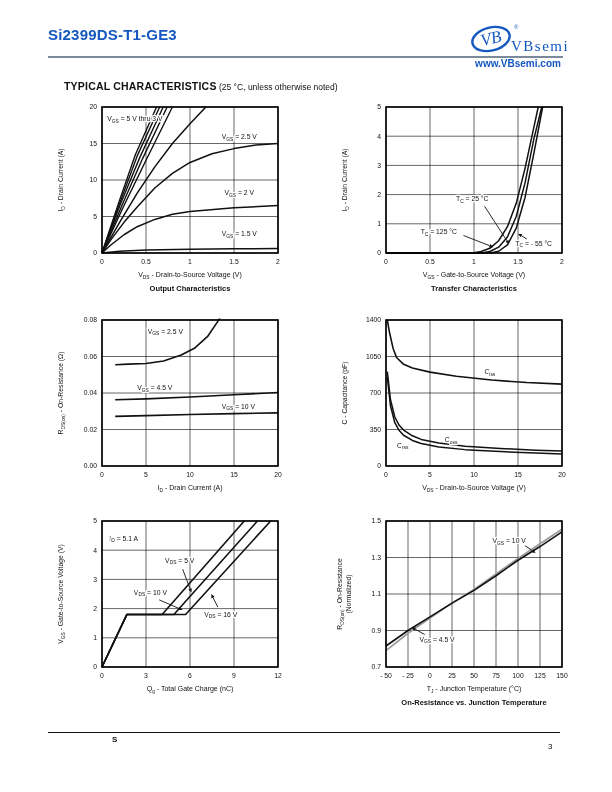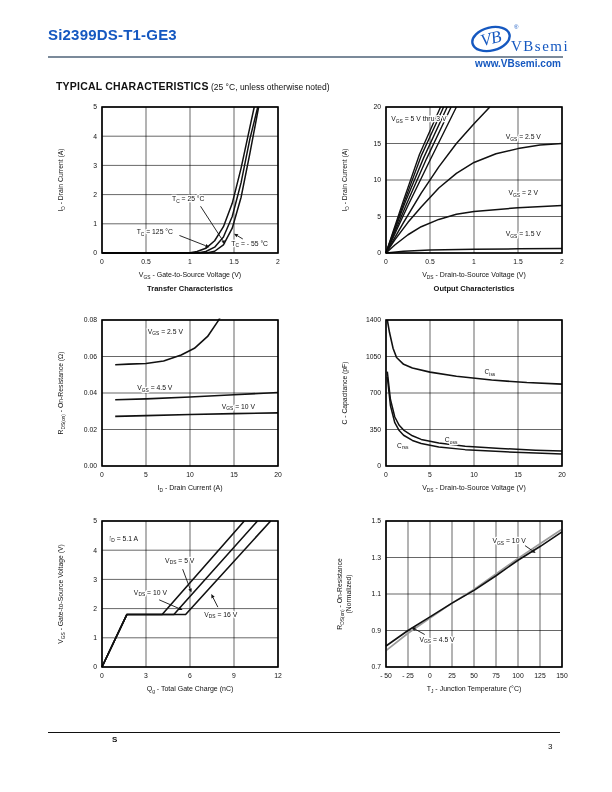--- a/index.html
+++ b/index.html
@@ -7,21 +7,21 @@
         font-family:"Liberation Sans",sans-serif;color:#111;overflow:hidden;}
   .doc-title{position:absolute;left:48px;top:26px;font-size:15px;font-weight:bold;
              color:#1558c0;letter-spacing:0.2px;text-align:center;}
   .header-rule{position:absolute;left:48px;top:56px;width:515px;height:2px;background:#7b8a9a;}
   .logo-mark{position:absolute;left:468px;top:22px;}
   .brand-name{position:absolute;left:511px;top:38px;font-family:Liberation Serif, serif;
               font-size:15px;color:#1558c0;letter-spacing:1.5px;}
   .brand-reg{position:absolute;left:514px;top:24px;font-size:6px;color:#1558c0;}
   .brand-url{position:absolute;left:468px;top:58px;width:100px;text-align:center;
              font-size:10px;font-weight:bold;color:#1558c0;}
-  .section-heading{position:absolute;left:56px;top:80px;font-size:8.5px;}
+  .section-heading{position:absolute;left:64px;top:80px;font-size:8.5px;}
   .sh-bold{font-size:10.5px;font-weight:bold;letter-spacing:0.2px;}
   .charts-grid{position:absolute;left:50px;top:102px;display:grid;
                grid-template-columns:250px 250px;column-gap:34px;row-gap:22px;}
   .chart svg{display:block;}
   .chart .xlabel{width:250px;transform:translateX(15px);text-align:center;font-size:7px;
                  white-space:nowrap;margin-top:1px;}
   .chart .ctitle{width:250px;transform:translateX(15px);text-align:center;font-size:7.5px;
                  font-weight:bold;white-space:nowrap;margin-top:4px;}
   sub{font-size:70%;}
   .footer-rule{position:absolute;left:48px;top:732px;width:512px;height:1.4px;background:#111;}
@@ -45,20 +45,64 @@
   <span class="brand-name">VBsemi</span>
   <div class="header-rule"></div>
   <div class="brand-url">www.VBsemi.com</div>
 
   <div class="section-heading">
     <span class="sh-bold">TYPICAL CHARACTERISTICS</span>
     <span class="sh-note">(25 °C, unless otherwise noted)</span>
   </div>
 
   <div class="charts-grid">
+    <div class="chart">
+      <svg id="chart0" width="250" height="168">
+          <clipPath id="clip0">
+            <rect x="51" y="3.5" width="178" height="149"></rect>
+          </clipPath>
+          <line x1="52" y1="5" x2="52" y2="151" stroke="#000" stroke-width="0.6"></line>
+          <line x1="96" y1="5" x2="96" y2="151" stroke="#000" stroke-width="0.6"></line>
+          <line x1="140" y1="5" x2="140" y2="151" stroke="#000" stroke-width="0.6"></line>
+          <line x1="184" y1="5" x2="184" y2="151" stroke="#000" stroke-width="0.6"></line>
+          <line x1="228" y1="5" x2="228" y2="151" stroke="#000" stroke-width="0.6"></line>
+          <line x1="52" y1="151" x2="228" y2="151" stroke="#000" stroke-width="0.6"></line>
+          <line x1="52" y1="114.5" x2="228" y2="114.5" stroke="#000" stroke-width="0.6"></line>
+          <line x1="52" y1="78" x2="228" y2="78" stroke="#000" stroke-width="0.6"></line>
+          <line x1="52" y1="41.5" x2="228" y2="41.5" stroke="#000" stroke-width="0.6"></line>
+          <line x1="52" y1="5" x2="228" y2="5" stroke="#000" stroke-width="0.6"></line>
+          <polyline points="52,151 68.72,100.63 85.44,52.44999999999999 106.56,5" fill="none" stroke="#111111" stroke-width="1.4" stroke-linejoin="round" clip-path="url(#clip0)"></polyline>
+          <polyline points="52,151 69.6,101.36000000000001 87.2,53.91 109.64,5" fill="none" stroke="#111111" stroke-width="1.4" stroke-linejoin="round" clip-path="url(#clip0)"></polyline>
+          <polyline points="52,151 70.48,102.09 89.84,55.36999999999999 113.16,5" fill="none" stroke="#111111" stroke-width="1.4" stroke-linejoin="round" clip-path="url(#clip0)"></polyline>
+          <polyline points="52,151 72.24000000000001,102.82000000000001 92.48,56.83 117.12,5" fill="none" stroke="#111111" stroke-width="1.4" stroke-linejoin="round" clip-path="url(#clip0)"></polyline>
+          <polyline points="52,151 74,103.55 96,58.28999999999999 122.4,5" fill="none" stroke="#111111" stroke-width="1.4" stroke-linejoin="round" clip-path="url(#clip0)"></polyline>
+          <polyline points="52,151 69.6,120.34 87.2,91.14 104.8,64.85999999999999 122.4,41.5 140,21.789999999999992 155.83999999999997,5" fill="none" stroke="#111111" stroke-width="1.5" stroke-linejoin="round" clip-path="url(#clip0)"></polyline>
+          <polyline points="52,151 60.8,137.86 74,120.34 87.2,105.00999999999999 104.8,86.03 122.4,71.42999999999999 140,60.480000000000004 162,51.72000000000001 184,46.609999999999985 206,42.96000000000001 228,41.5" fill="none" stroke="#111111" stroke-width="1.5" stroke-linejoin="round" clip-path="url(#clip0)"></polyline>
+          <polyline points="52,151 60.8,142.97 74,132.75 87.2,124.72 104.8,117.42 122.4,112.31 140,109.38999999999999 184,105.74000000000001 228,103.55" fill="none" stroke="#111111" stroke-width="1.5" stroke-linejoin="round" clip-path="url(#clip0)"></polyline>
+          <polyline points="52,151 69.6,149.175 96,147.934 140,147.204 184,146.839 228,146.474" fill="none" stroke="#111111" stroke-width="1.5" stroke-linejoin="round" clip-path="url(#clip0)"></polyline>
+          <rect x="52" y="5" width="176" height="146" fill="none" stroke="#000" stroke-width="1.6"></rect>
+          <text x="52" y="162" text-anchor="middle" font-size="6.8" fill="#111">0</text>
+          <text x="96" y="162" text-anchor="middle" font-size="6.8" fill="#111">0.5</text>
+          <text x="140" y="162" text-anchor="middle" font-size="6.8" fill="#111">1</text>
+          <text x="184" y="162" text-anchor="middle" font-size="6.8" fill="#111">1.5</text>
+          <text x="228" y="162" text-anchor="middle" font-size="6.8" fill="#111">2</text>
+          <text x="47" y="153.3" text-anchor="end" font-size="6.8" fill="#111">0</text>
+          <text x="47" y="116.8" text-anchor="end" font-size="6.8" fill="#111">5</text>
+          <text x="47" y="80.3" text-anchor="end" font-size="6.8" fill="#111">10</text>
+          <text x="47" y="43.8" text-anchor="end" font-size="6.8" fill="#111">15</text>
+          <text x="47" y="7.3" text-anchor="end" font-size="6.8" fill="#111">20</text>
+          <text transform="translate(13,78) rotate(-90)" text-anchor="middle" font-size="6.8" fill="#111"><tspan>I</tspan><tspan font-size="4.896" dy="1.6">D</tspan><tspan font-size="6.8" dy="-1.6"> - Drain Current (A)</tspan></text>
+          <text x="57.28" y="18.980000000000008" text-anchor="start" font-size="6.8" fill="#111" stroke="#ffffff" stroke-width="2.6" paint-order="stroke" stroke-linejoin="round"><tspan>V</tspan><tspan font-size="4.896" dy="1.6">GS</tspan><tspan font-size="6.8" dy="-1.6"> = 5 V thru 3 V</tspan></text>
+          <text x="189.28" y="37.22999999999999" text-anchor="middle" font-size="6.8" fill="#111" stroke="#ffffff" stroke-width="2.6" paint-order="stroke" stroke-linejoin="round"><tspan>V</tspan><tspan font-size="4.896" dy="1.6">GS</tspan><tspan font-size="6.8" dy="-1.6"> = 2.5 V</tspan></text>
+          <text x="189.28" y="93.44" text-anchor="middle" font-size="6.8" fill="#111" stroke="#ffffff" stroke-width="2.6" paint-order="stroke" stroke-linejoin="round"><tspan>V</tspan><tspan font-size="4.896" dy="1.6">GS</tspan><tspan font-size="6.8" dy="-1.6"> = 2 V</tspan></text>
+          <text x="189.28" y="134.32000000000002" text-anchor="middle" font-size="6.8" fill="#111" stroke="#ffffff" stroke-width="2.6" paint-order="stroke" stroke-linejoin="round"><tspan>V</tspan><tspan font-size="4.896" dy="1.6">GS</tspan><tspan font-size="6.8" dy="-1.6"> = 1.5 V</tspan></text>
+        </svg>
+      <div class="xlabel">V<sub>DS</sub> - Drain-to-Source Voltage (V)</div>
+      <div class="ctitle">Output Characteristics</div>
+    </div>
     <div class="chart">
       <svg id="chart1" width="250" height="168">
           <clipPath id="clip1">
             <rect x="51" y="3.5" width="178" height="149"></rect>
           </clipPath>
           <line x1="52" y1="5" x2="52" y2="151" stroke="#000" stroke-width="0.6"></line>
           <line x1="96" y1="5" x2="96" y2="151" stroke="#000" stroke-width="0.6"></line>
           <line x1="140" y1="5" x2="140" y2="151" stroke="#000" stroke-width="0.6"></line>
           <line x1="184" y1="5" x2="184" y2="151" stroke="#000" stroke-width="0.6"></line>
           <line x1="228" y1="5" x2="228" y2="151" stroke="#000" stroke-width="0.6"></line>
@@ -89,64 +133,20 @@
           <text x="138.24" y="99.28" text-anchor="middle" font-size="6.8" fill="#111" stroke="#ffffff" stroke-width="2.6" paint-order="stroke" stroke-linejoin="round"><tspan>T</tspan><tspan font-size="4.896" dy="1.6">C</tspan><tspan font-size="6.8" dy="-1.6"> = 25 °C</tspan></text>
           <line x1="129.44" y1="133.48" x2="155.6338541378851" y2="143.7054082998161" stroke="#111" stroke-width="0.9"></line>
           <polygon points="159.36,145.16 154.97928787280233,145.38217393776782 156.28842040296786,142.02864266186438" fill="#111"></polygon>
           <text x="104.8" y="132.276" text-anchor="middle" font-size="6.8" fill="#111" stroke="#ffffff" stroke-width="2.6" paint-order="stroke" stroke-linejoin="round"><tspan>T</tspan><tspan font-size="4.896" dy="1.6">C</tspan><tspan font-size="6.8" dy="-1.6"> = 125 °C</tspan></text>
           <line x1="192.8" y1="136.984" x2="187.4340967241293" y2="133.77909231613904" stroke="#111" stroke-width="0.9"></line>
           <polygon points="184,131.728 188.35708826639186,132.23374879028086 186.51110518186672,135.32443584199723" fill="#111"></polygon>
           <text x="181.35999999999999" y="143.66400000000002" text-anchor="start" font-size="6.8" fill="#111" stroke="#ffffff" stroke-width="2.6" paint-order="stroke" stroke-linejoin="round"><tspan>T</tspan><tspan font-size="4.896" dy="1.6">C</tspan><tspan font-size="6.8" dy="-1.6"> = - 55 °C</tspan></text>
         </svg>
       <div class="xlabel">V<sub>GS</sub> - Gate-to-Source Voltage (V)</div>
       <div class="ctitle">Transfer Characteristics</div>
-    </div>
-    <div class="chart">
-      <svg id="chart0" width="250" height="168">
-          <clipPath id="clip0">
-            <rect x="51" y="3.5" width="178" height="149"></rect>
-          </clipPath>
-          <line x1="52" y1="5" x2="52" y2="151" stroke="#000" stroke-width="0.6"></line>
-          <line x1="96" y1="5" x2="96" y2="151" stroke="#000" stroke-width="0.6"></line>
-          <line x1="140" y1="5" x2="140" y2="151" stroke="#000" stroke-width="0.6"></line>
-          <line x1="184" y1="5" x2="184" y2="151" stroke="#000" stroke-width="0.6"></line>
-          <line x1="228" y1="5" x2="228" y2="151" stroke="#000" stroke-width="0.6"></line>
-          <line x1="52" y1="151" x2="228" y2="151" stroke="#000" stroke-width="0.6"></line>
-          <line x1="52" y1="114.5" x2="228" y2="114.5" stroke="#000" stroke-width="0.6"></line>
-          <line x1="52" y1="78" x2="228" y2="78" stroke="#000" stroke-width="0.6"></line>
-          <line x1="52" y1="41.5" x2="228" y2="41.5" stroke="#000" stroke-width="0.6"></line>
-          <line x1="52" y1="5" x2="228" y2="5" stroke="#000" stroke-width="0.6"></line>
-          <polyline points="52,151 68.72,100.63 85.44,52.44999999999999 106.56,5" fill="none" stroke="#111111" stroke-width="1.4" stroke-linejoin="round" clip-path="url(#clip0)"></polyline>
-          <polyline points="52,151 69.6,101.36000000000001 87.2,53.91 109.64,5" fill="none" stroke="#111111" stroke-width="1.4" stroke-linejoin="round" clip-path="url(#clip0)"></polyline>
-          <polyline points="52,151 70.48,102.09 89.84,55.36999999999999 113.16,5" fill="none" stroke="#111111" stroke-width="1.4" stroke-linejoin="round" clip-path="url(#clip0)"></polyline>
-          <polyline points="52,151 72.24000000000001,102.82000000000001 92.48,56.83 117.12,5" fill="none" stroke="#111111" stroke-width="1.4" stroke-linejoin="round" clip-path="url(#clip0)"></polyline>
-          <polyline points="52,151 74,103.55 96,58.28999999999999 122.4,5" fill="none" stroke="#111111" stroke-width="1.4" stroke-linejoin="round" clip-path="url(#clip0)"></polyline>
-          <polyline points="52,151 69.6,120.34 87.2,91.14 104.8,64.85999999999999 122.4,41.5 140,21.789999999999992 155.83999999999997,5" fill="none" stroke="#111111" stroke-width="1.5" stroke-linejoin="round" clip-path="url(#clip0)"></polyline>
-          <polyline points="52,151 60.8,137.86 74,120.34 87.2,105.00999999999999 104.8,86.03 122.4,71.42999999999999 140,60.480000000000004 162,51.72000000000001 184,46.609999999999985 206,42.96000000000001 228,41.5" fill="none" stroke="#111111" stroke-width="1.5" stroke-linejoin="round" clip-path="url(#clip0)"></polyline>
-          <polyline points="52,151 60.8,142.97 74,132.75 87.2,124.72 104.8,117.42 122.4,112.31 140,109.38999999999999 184,105.74000000000001 228,103.55" fill="none" stroke="#111111" stroke-width="1.5" stroke-linejoin="round" clip-path="url(#clip0)"></polyline>
-          <polyline points="52,151 69.6,149.175 96,147.934 140,147.204 184,146.839 228,146.474" fill="none" stroke="#111111" stroke-width="1.5" stroke-linejoin="round" clip-path="url(#clip0)"></polyline>
-          <rect x="52" y="5" width="176" height="146" fill="none" stroke="#000" stroke-width="1.6"></rect>
-          <text x="52" y="162" text-anchor="middle" font-size="6.8" fill="#111">0</text>
-          <text x="96" y="162" text-anchor="middle" font-size="6.8" fill="#111">0.5</text>
-          <text x="140" y="162" text-anchor="middle" font-size="6.8" fill="#111">1</text>
-          <text x="184" y="162" text-anchor="middle" font-size="6.8" fill="#111">1.5</text>
-          <text x="228" y="162" text-anchor="middle" font-size="6.8" fill="#111">2</text>
-          <text x="47" y="153.3" text-anchor="end" font-size="6.8" fill="#111">0</text>
-          <text x="47" y="116.8" text-anchor="end" font-size="6.8" fill="#111">5</text>
-          <text x="47" y="80.3" text-anchor="end" font-size="6.8" fill="#111">10</text>
-          <text x="47" y="43.8" text-anchor="end" font-size="6.8" fill="#111">15</text>
-          <text x="47" y="7.3" text-anchor="end" font-size="6.8" fill="#111">20</text>
-          <text transform="translate(13,78) rotate(-90)" text-anchor="middle" font-size="6.8" fill="#111"><tspan>I</tspan><tspan font-size="4.896" dy="1.6">D</tspan><tspan font-size="6.8" dy="-1.6"> - Drain Current (A)</tspan></text>
-          <text x="57.28" y="18.980000000000008" text-anchor="start" font-size="6.8" fill="#111" stroke="#ffffff" stroke-width="2.6" paint-order="stroke" stroke-linejoin="round"><tspan>V</tspan><tspan font-size="4.896" dy="1.6">GS</tspan><tspan font-size="6.8" dy="-1.6"> = 5 V thru 3 V</tspan></text>
-          <text x="189.28" y="37.22999999999999" text-anchor="middle" font-size="6.8" fill="#111" stroke="#ffffff" stroke-width="2.6" paint-order="stroke" stroke-linejoin="round"><tspan>V</tspan><tspan font-size="4.896" dy="1.6">GS</tspan><tspan font-size="6.8" dy="-1.6"> = 2.5 V</tspan></text>
-          <text x="189.28" y="93.44" text-anchor="middle" font-size="6.8" fill="#111" stroke="#ffffff" stroke-width="2.6" paint-order="stroke" stroke-linejoin="round"><tspan>V</tspan><tspan font-size="4.896" dy="1.6">GS</tspan><tspan font-size="6.8" dy="-1.6"> = 2 V</tspan></text>
-          <text x="189.28" y="134.32000000000002" text-anchor="middle" font-size="6.8" fill="#111" stroke="#ffffff" stroke-width="2.6" paint-order="stroke" stroke-linejoin="round"><tspan>V</tspan><tspan font-size="4.896" dy="1.6">GS</tspan><tspan font-size="6.8" dy="-1.6"> = 1.5 V</tspan></text>
-        </svg>
-      <div class="xlabel">V<sub>DS</sub> - Drain-to-Source Voltage (V)</div>
-      <div class="ctitle">Output Characteristics</div>
     </div>
     <div class="chart">
       <svg id="chart2" width="250" height="168">
           <clipPath id="clip2">
             <rect x="51" y="3.5" width="178" height="149"></rect>
           </clipPath>
           <line x1="52" y1="5" x2="52" y2="151" stroke="#000" stroke-width="0.6"></line>
           <line x1="96" y1="5" x2="96" y2="151" stroke="#000" stroke-width="0.6"></line>
           <line x1="140" y1="5" x2="140" y2="151" stroke="#000" stroke-width="0.6"></line>
           <line x1="184" y1="5" x2="184" y2="151" stroke="#000" stroke-width="0.6"></line>
@@ -297,20 +297,21 @@
           <text transform="translate(8,78) rotate(-90)" text-anchor="middle" font-size="6.8" fill="#111"><tspan>R</tspan><tspan font-size="4.896" dy="1.6">DS(on)</tspan><tspan font-size="6.8" dy="-1.6"> - On-Resistance</tspan></text>
           <text transform="translate(17,78) rotate(-90)" text-anchor="middle" font-size="6.8" fill="#111"><tspan>(Normalized)</tspan></text>
           <line x1="191.04000000000002" y1="29.63749999999999" x2="198.30966162691888" y2="34.66292896557838" stroke="#111" stroke-width="0.9"></line>
           <polygon points="201.6,36.9375 197.28610466142916,36.143581233464886 199.3332185924086,33.182276697691876" fill="#111"></polygon>
           <text x="175.2" y="27.375000000000004" text-anchor="middle" font-size="6.8" fill="#111" stroke="#ffffff" stroke-width="2.6" paint-order="stroke" stroke-linejoin="round"><tspan>V</tspan><tspan font-size="4.896" dy="1.6">GS</tspan><tspan font-size="6.8" dy="-1.6"> = 10 V</tspan></text>
           <line x1="90.72" y1="118.51499999999999" x2="81.02037512665957" y2="113.15081351701627" stroke="#111" stroke-width="0.9"></line>
           <polygon points="77.52,111.21499999999999 81.8914912093169,111.57564471001946 80.14925904400225,114.72598232401309" fill="#111"></polygon>
           <text x="103.03999999999999" y="125.55999999999999" text-anchor="middle" font-size="6.8" fill="#111" stroke="#ffffff" stroke-width="2.6" paint-order="stroke" stroke-linejoin="round"><tspan>V</tspan><tspan font-size="4.896" dy="1.6">GS</tspan><tspan font-size="6.8" dy="-1.6"> = 4.5 V</tspan></text>
         </svg>
       <div class="xlabel">T<sub>J</sub> - Junction Temperature (°C)</div>
+      <div class="ctitle">On-Resistance vs. Junction Temperature</div>
     </div>
   </div>
 
   <div class="footer-rule"></div>
   <div class="footer-mark">S</div>
   <div class="page-num">3</div>
 
 </div>
 
 </body></html>

